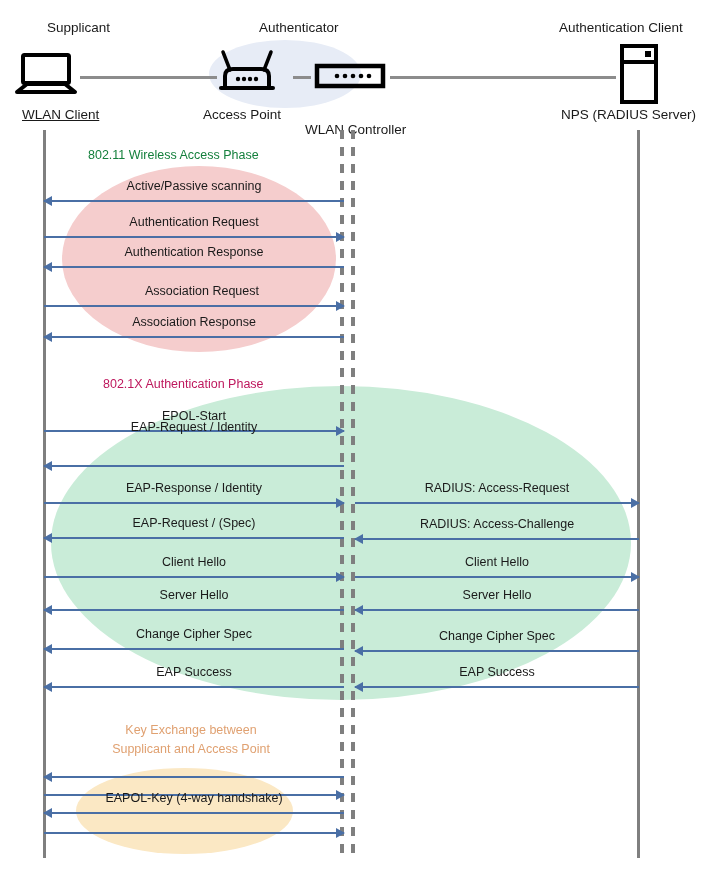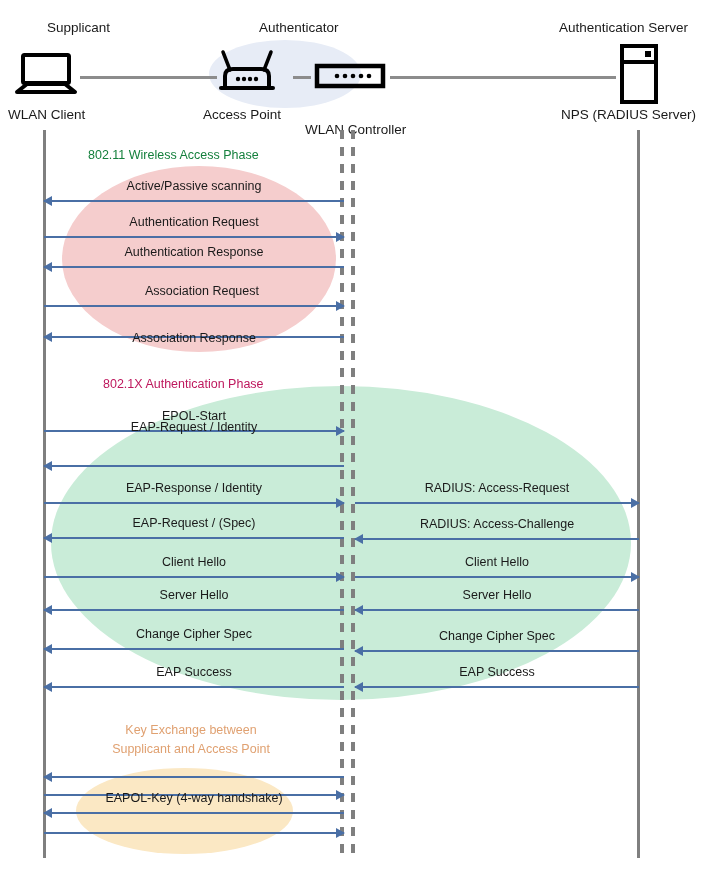--- a/index.html
+++ b/index.html
@@ -115,21 +115,21 @@
 </style>
 </head>
 <body>
 
 <div id="stage">
 
   <div class="auth-ellipse" style="left:209px; top:40px; width:152px; height:68px;"></div>
 
   <div class="role-title" style="left:11px; top:20px;margin-left:36px;">Supplicant</div>
   <div class="role-title" style="left:259px; top:20px;">Authenticator</div>
-  <div class="role-title" style="left:559px; top:20px;">Authentication Server</div>
+  <div class="role-title" style="left:559px; top:20px;">Authentication Client</div>
 
   <div class="hlink" style="left:80px; top:76px; width:137px;"></div>
   <div class="hlink" style="left:293px; top:76px; width:18px;"></div>
   <div class="hlink" style="left:390px; top:76px; width:226px;"></div>
 
   <div class="icon-wrap" style="left:14px; top:52px; width:64px; height:44px;">
     <svg width="64" height="44" viewBox="0 0 64 44">
       <rect x="9" y="3" width="46" height="28" rx="1.5" fill="none" stroke="#000" stroke-width="4"></rect>
       <path d="M3 40 L13 32 L51 32 L61 40 Z" fill="none" stroke="#000" stroke-width="4" stroke-linejoin="round"></path>
     </svg>
@@ -160,21 +160,21 @@
   </div>
 
   <div class="icon-wrap" style="left:618px; top:44px; width:42px; height:60px;">
     <svg width="42" height="60" viewBox="0 0 42 60">
       <rect x="4" y="2" width="34" height="56" fill="none" stroke="#000" stroke-width="4"></rect>
       <path d="M4 18 L38 18" stroke="#000" stroke-width="4"></path>
       <rect x="27" y="7" width="6" height="6" fill="#000"></rect>
     </svg>
   </div>
 
-  <div class="node-label" style="left:8px; top:107px;">WLAN Client</div>
+  <div class="node-label" style="left:22px; top:107px;text-decoration:underline;">WLAN Client</div>
   <div class="node-label" style="left:203px; top:107px;">Access Point</div>
   <div class="node-label" style="left:305px; top:122px;">WLAN Controller</div>
   <div class="node-label" style="left:561px; top:107px;">NPS (RADIUS Server)</div>
 
   <div class="phase-ellipse phase-pink" style="left:62px; top:166px; width:274px; height:186px;"></div>
   <div class="phase-ellipse phase-green" style="left:51px; top:386px; width:580px; height:314px;"></div>
   <div class="phase-ellipse phase-orange" style="left:76px; top:768px; width:217px; height:86px;"></div>
 
   <div class="lifeline" style="left:43px; top:130px; height:728px;"></div>
   <div class="lifeline-dashed" style="left:340px; top:130px; height:728px;"></div>
@@ -204,21 +204,21 @@
       <div class="msg-label" style="left: 44px; width: 300px; top: 245px;">Authentication Response</div>
       <div class="msg to-right" style="left: 44px; top: 305px; width: 300px;">
         <div class="shaft"></div>
         <div class="head"></div>
       </div>
       <div class="msg-label" style="left: 52px; width: 300px; top: 284px;">Association Request</div>
       <div class="msg to-left" style="left: 44px; top: 336px; width: 300px;">
         <div class="shaft"></div>
         <div class="head"></div>
       </div>
-      <div class="msg-label" style="left: 44px; width: 300px; top: 315px; margin-top: 16px;">Association Response</div>
+      <div class="msg-label" style="left: 44px; width: 300px; top: 315px;">Association Response</div>
       <div class="msg to-right" style="left: 44px; top: 430px; width: 300px;">
         <div class="shaft"></div>
         <div class="head"></div>
       </div>
       <div class="msg-label" style="left: 44px; width: 300px; top: 409px;">EPOL-Start</div>
       <div class="msg to-left" style="left: 44px; top: 465px; width: 300px;">
         <div class="shaft"></div>
         <div class="head"></div>
       </div>
       <div class="msg-label" style="left: 44px; width: 300px; top: 420px;">EAP-Request / Identity</div>

